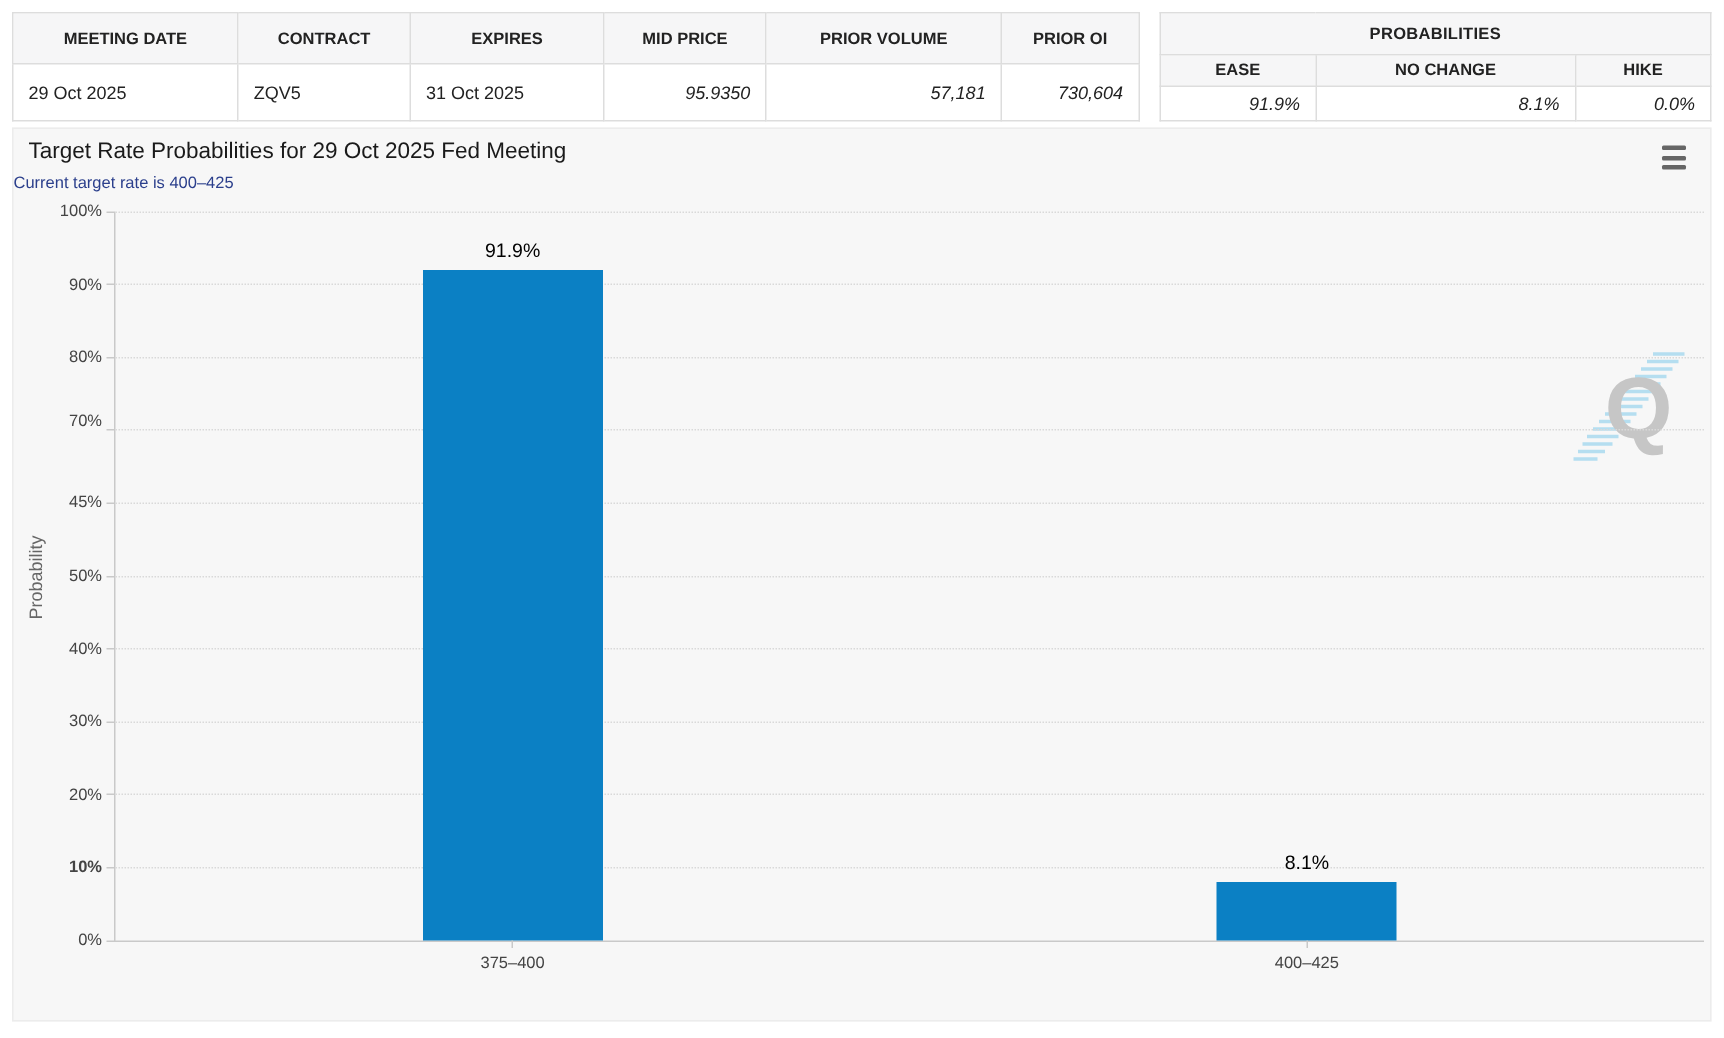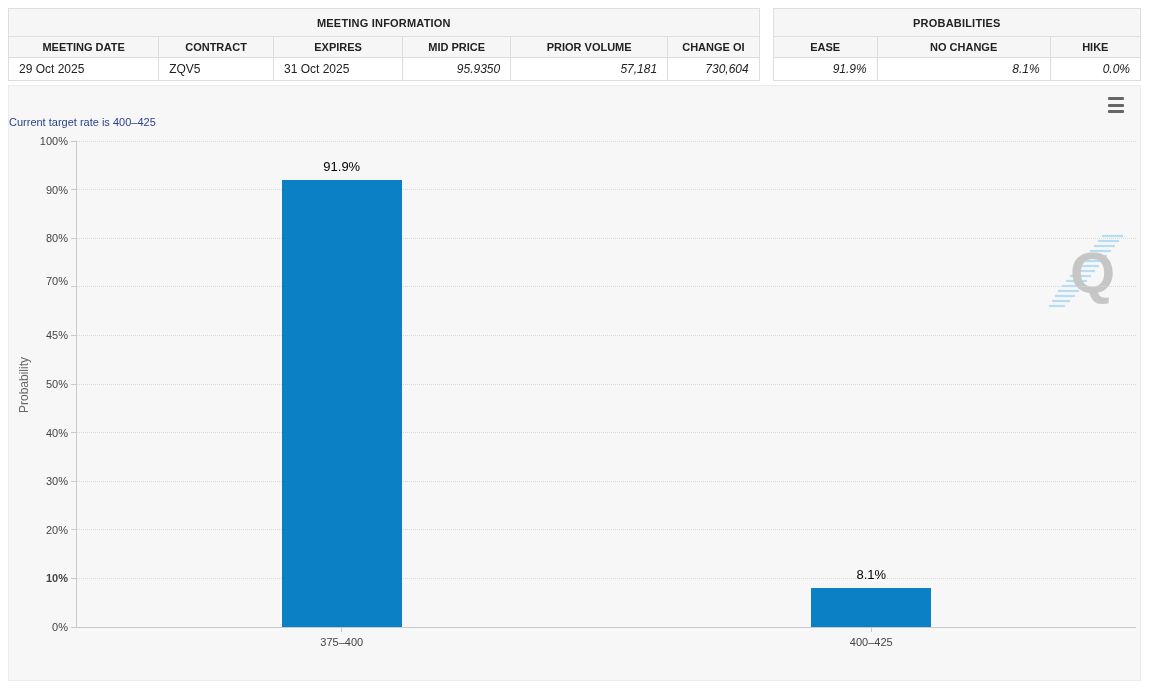--- a/index.html
+++ b/index.html
@@ -183,30 +183,27 @@
   <table class="info-table tbl-meeting">
     <colgroup>
       <col style="width:20%">
         <col style="width:15.3%">
         <col style="width:17.2%">
       <col style="width:14.4%">
         <col style="width:20.9%">
         <col style="width:12.2%">
     </colgroup>
     <tbody>
-        <tr>
-      <th class="tbl-title" colspan="6">MEETING INFORMATION</th>
-    </tr>
     <tr>
       <th class="col-hdr">MEETING DATE</th>
       <th class="col-hdr">CONTRACT</th>
       <th class="col-hdr">EXPIRES</th>
       <th class="col-hdr">MID PRICE</th>
       <th class="col-hdr">PRIOR VOLUME</th>
-      <th class="col-hdr">CHANGE OI</th>
+      <th class="col-hdr">PRIOR OI</th>
     </tr>
     <tr>
       <td class="cell">29 Oct 2025</td>
       <td class="cell">ZQV5</td>
       <td class="cell">31 Oct 2025</td>
       <td class="cell num">95.9350</td>
       <td class="cell num">57,181</td>
       <td class="cell num">730,604</td>
     </tr>
   </tbody>
@@ -231,20 +228,21 @@
       <td class="cell num">91.9%</td>
       <td class="cell num">8.1%</td>
       <td class="cell num">0.0%</td>
     </tr>
   </tbody>
     </table>
 </div>
 
 <div class="chart-panel">
 
+  <div class="chart-title">Target Rate Probabilities for 29 Oct 2025 Fed Meeting</div>
   <div class="chart-subtitle" style="color: rgb(43, 63, 140);">Current target rate is 400–425</div>
 
   <div class="chart-menu-btn" title="Chart context menu">
     <span></span>
     <span></span>
     <span></span>
   </div>
 
   <div class="watermark">
     <svg width="84" height="96" viewBox="0 0 84 96">

